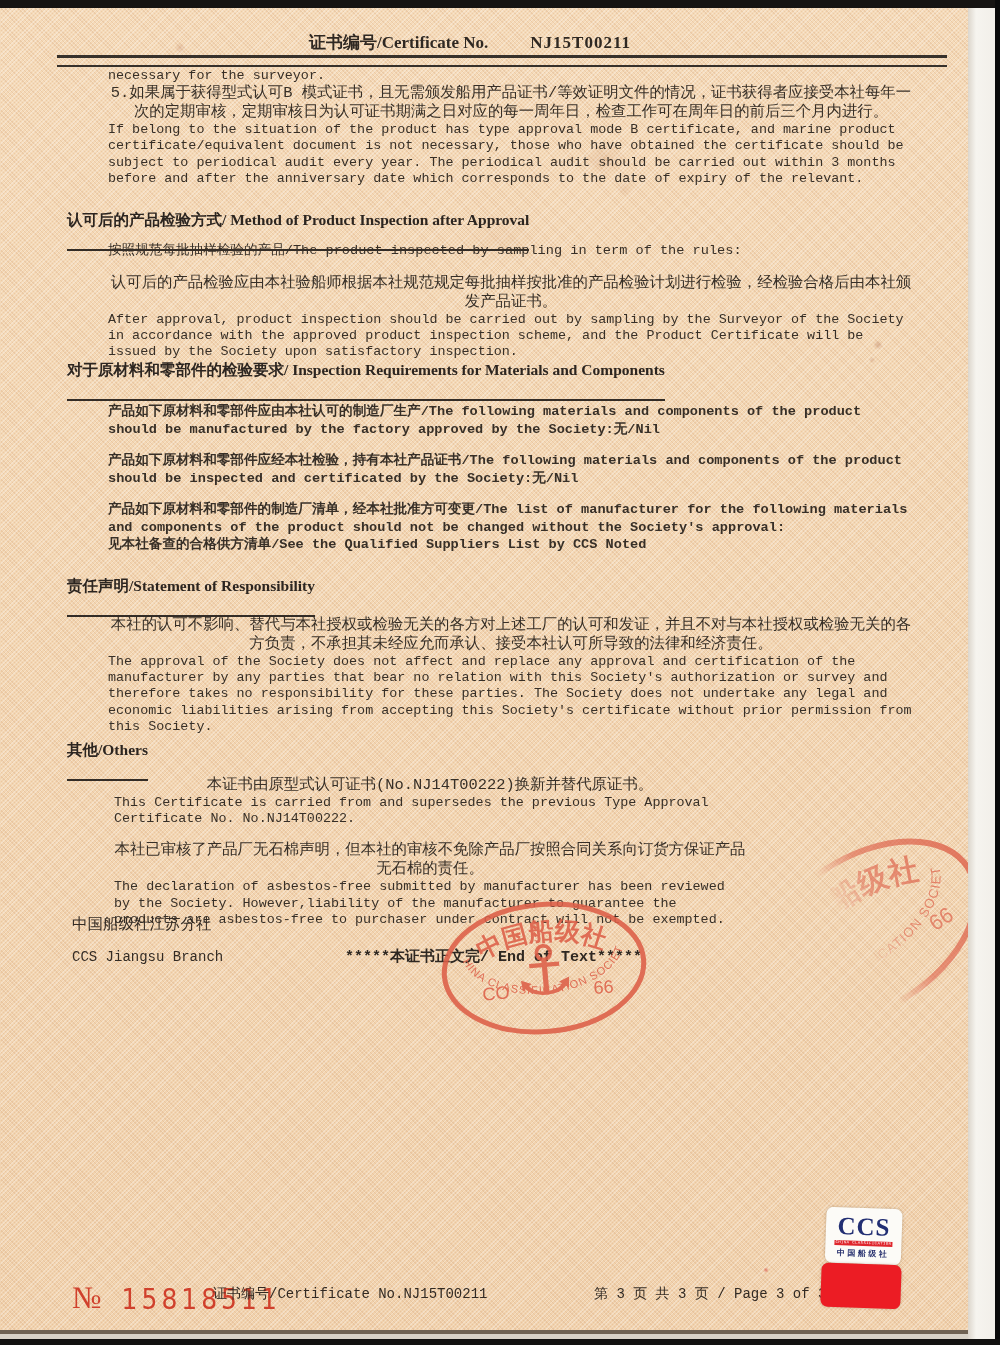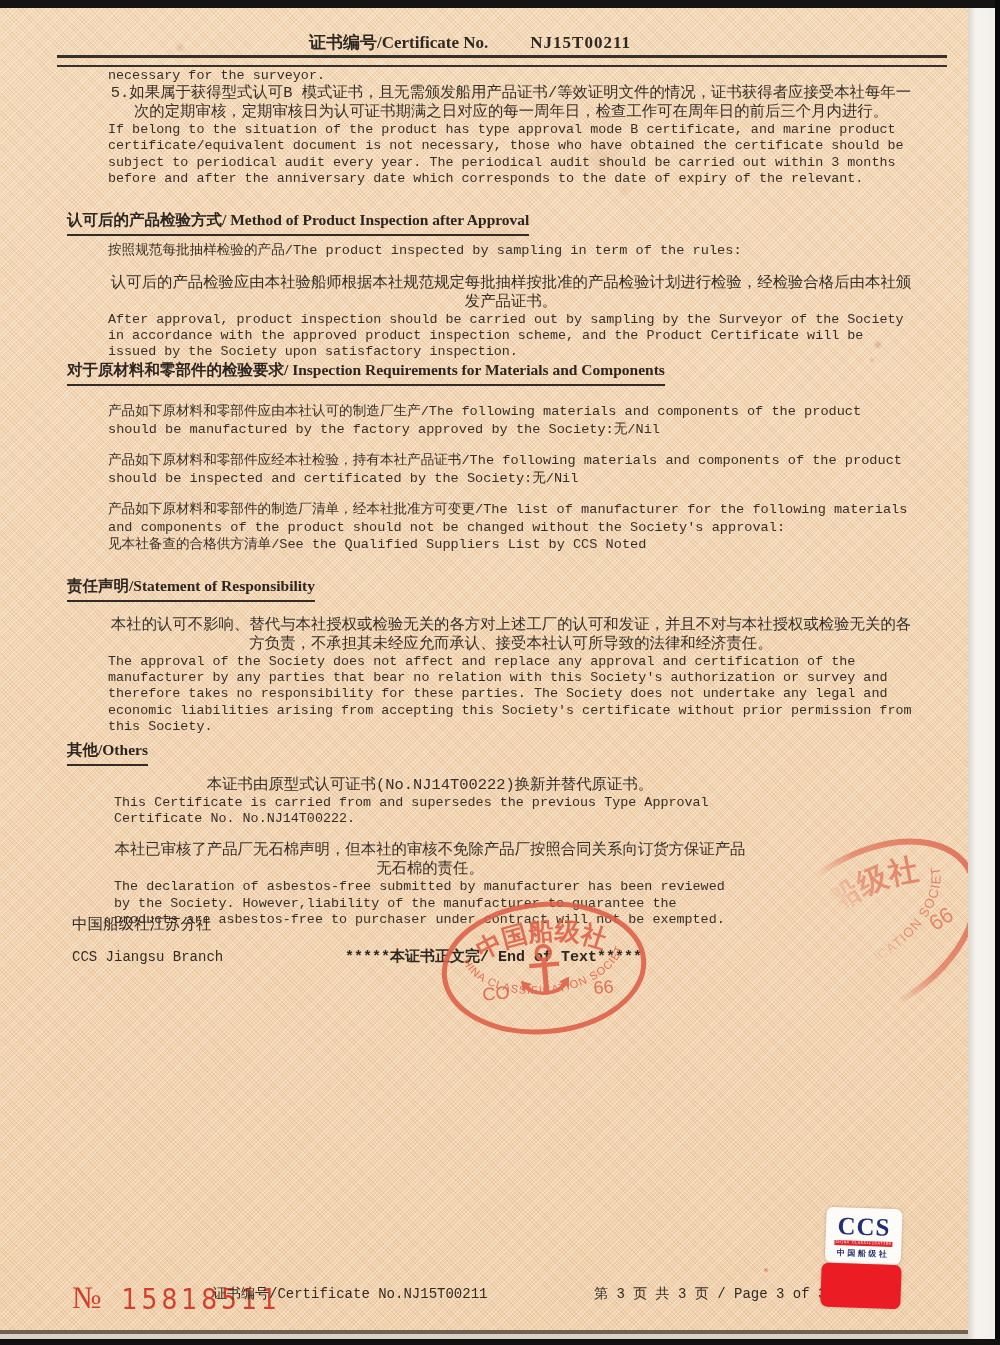--- a/index.html
+++ b/index.html
@@ -28,21 +28,21 @@
   .band-bottom-light{position:absolute;left:0;top:1334px;width:968px;height:5px;background:#d8d2c7;z-index:5;}
   .band-bottom-black{position:absolute;left:0;top:1339px;width:1000px;height:6px;background:#121110;z-index:6;}
 
   .abs{position:absolute;}
   .en{font-size:13.4px;line-height:16.2px;letter-spacing:0;}
   .cn{font-size:15.4px;line-height:19px;text-align:center;}
   .mix{font-size:13.6px;line-height:17.5px;}
   p{margin:0;}
   .gap{margin-top:14px;}
   .heading{font-family:"Liberation Serif","DejaVu Serif",serif;font-weight:bold;font-size:15.5px;
-           color:#2c2520;display:inline-block;border-bottom:2px solid #332c26;padding-bottom:3px;}
+           color:#2c2520;display:inline-block;border-bottom:2px solid #332c26;padding-bottom:18px;}
   .header-line{top:31px;left:150px;width:640px;text-align:center;
            font-family:"Liberation Serif","DejaVu Serif",serif;font-size:17px;font-weight:bold;color:#2f2822;}
   .header-line .num{margin-left:42px;letter-spacing:1px;}
   .rule{top:55px;left:57px;width:890px;height:7px;border-top:3px solid #37312b;border-bottom:2px solid #37312b;}
 
   .signoff-cn{top:914px;left:72px;font-size:15.5px;color:#332b24;}
   .signoff-en{top:949px;left:72px;font-size:14px;color:#332b24;}
   .endtext{top:947px;left:345px;font-size:15px;font-weight:bold;color:#2e2721;}
 
   .stamp{top:896px;left:438px;width:212px;height:144px;transform:rotate(-5deg);opacity:.88;z-index:2;}
@@ -89,21 +89,21 @@
   </div>
   <div class="abs" style="top:242px;left:108px;width:806px;">
     <p class="mix">按照规范每批抽样检验的产品/The product inspected by sampling in term of the rules:</p>
     <p class="cn gap">认可后的产品检验应由本社验船师根据本社规范规定每批抽样按批准的产品检验计划进行检验，经检验合格后由本社颁发产品证书。</p>
     <p class="en">After approval, product inspection should be carried out by sampling by the Surveyor of the Society in accordance with the approved product inspection scheme, and the Product Certificate will be issued by the Society upon satisfactory inspection.</p>
   </div>
 
   <div class="abs" style="top:360px;left:67px;">
     <span class="heading">对于原材料和零部件的检验要求/ Inspection Requirements for Materials and Components</span>
   </div>
-  <div class="abs" style="top:403px;left:108px;width:806px;">
+  <div class="abs" style="top:403px;left:108px;width:806px;font-weight:bold;">
     <p class="mix">产品如下原材料和零部件应由本社认可的制造厂生产/The following materials and components of the product should be manufactured by the factory approved by the Society:无/Nil</p>
     <p class="mix gap">产品如下原材料和零部件应经本社检验，持有本社产品证书/The following materials and components of the product should be inspected and certificated by the Society:无/Nil</p>
     <p class="mix gap">产品如下原材料和零部件的制造厂清单，经本社批准方可变更/The list of manufacturer for the following materials and components of the product should not be changed without the Society's approval:</p>
     <p class="mix">见本社备查的合格供方清单/See the Qualified Suppliers List by CCS Noted</p>
   </div>
 
   <div class="abs" style="top:576px;left:67px;">
     <span class="heading">责任声明/Statement of Responsibility</span>
   </div>
   <div class="abs" style="top:616px;left:108px;width:806px;">

